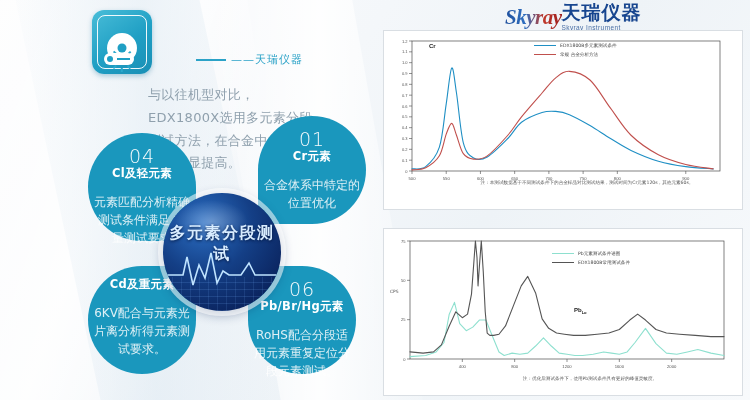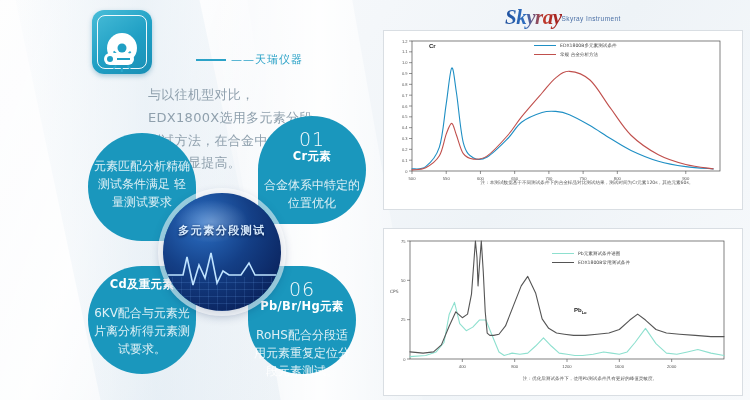--- a/index.html
+++ b/index.html
@@ -75,21 +75,21 @@
   .p02{left:248px;top:266px;background:#1a97bd;border-radius:6px 54px 54px 54px;padding-top:12px;box-sizing:border-box;}
 
   
   .sphere{position:absolute;left:163px;top:193px;width:118px;height:118px;border-radius:50%;
     background:radial-gradient(circle at 34% 26%,#2b6fc4 0%,#143f86 42%,#0b2560 78%,#071a45 100%);
     box-shadow:0 0 0 5px rgba(255,255,255,.55),0 3px 12px rgba(10,40,90,.45);
     overflow:hidden;}
   .sphere .glow{position:absolute;left:10%;top:6%;width:62%;height:36%;border-radius:50%;
     background:radial-gradient(ellipse at center,rgba(255,255,255,.30),rgba(255,255,255,0) 70%);}
   .sphere .label{position:absolute;left:0;right:0;top:30px;text-align:center;color:#d8ecff;
-    font-size:11px;font-weight:bold;letter-spacing:1.5px;
+    font-size:16px;font-weight:bold;letter-spacing:1.5px;
     font-family:Liberation Serif, serif;text-shadow:0 1px 3px rgba(0,20,60,.9);}
   .sphere svg{position:absolute;left:0;bottom:20px;width:118px;height:46px;}
   .sphere .grid{position:absolute;left:0;bottom:0;width:118px;height:34px;
     background:repeating-linear-gradient(0deg,rgba(120,180,255,.16) 0 1px,transparent 1px 7px),
                repeating-linear-gradient(90deg,rgba(120,180,255,.13) 0 1px,transparent 1px 9px);}
 
   
   .card{position:absolute;background:#ffffff;border:1px solid #d9dee3;box-sizing:border-box;}
   .card.top{left:383px;top:30px;width:360px;height:180px;}
   .card.bot{left:383px;top:228px;width:360px;height:168px;}
@@ -112,20 +112,21 @@
 
 <div id="page">
 
   <div class="sheen a"></div>
   <div class="sheen b"></div>
   <div class="sheen c"></div>
 
   <div class="logo-wrap">
     <div class="logo-sky">Skyray</div>
     <div class="logo-txt">
+      <div class="logo-cn">天瑞仪器</div>
       <div class="logo-en">Skyray Instrument</div>
     </div>
   </div>
 
   <div class="vault">
     <div class="inner"></div>
     <div class="dial">
       <div class="tick" style="transform:rotate(0deg) translateX(-50%)"></div>
       <div class="tick" style="transform:rotate(45deg) translateX(-50%)"></div>
       <div class="tick" style="transform:rotate(90deg) translateX(-50%)"></div>
@@ -140,20 +141,22 @@
       </div>
   </div>
 
   <div class="subtitle">
     <span class="dash"></span>
     <span class="txt">——天瑞仪器</span>
   </div>
   <div class="body-text">与以往机型对比，EDX1800X选用多元素分段测试方法，在合金中的测试性能明显提高。</div>
 
   <div class="petal p04">
+    <div class="num">04</div>
+    <div class="hd">Cl及轻元素</div>
     <div class="desc">元素匹配分析精确测试条件满足 轻量测试要求</div>
   </div>
 
   <div class="petal p01">
     <div class="num">01</div>
     <div class="hd">Cr元素</div>
     <div class="desc">合金体系中特定的位置优化</div>
   </div>
 
   <div class="petal p03">

